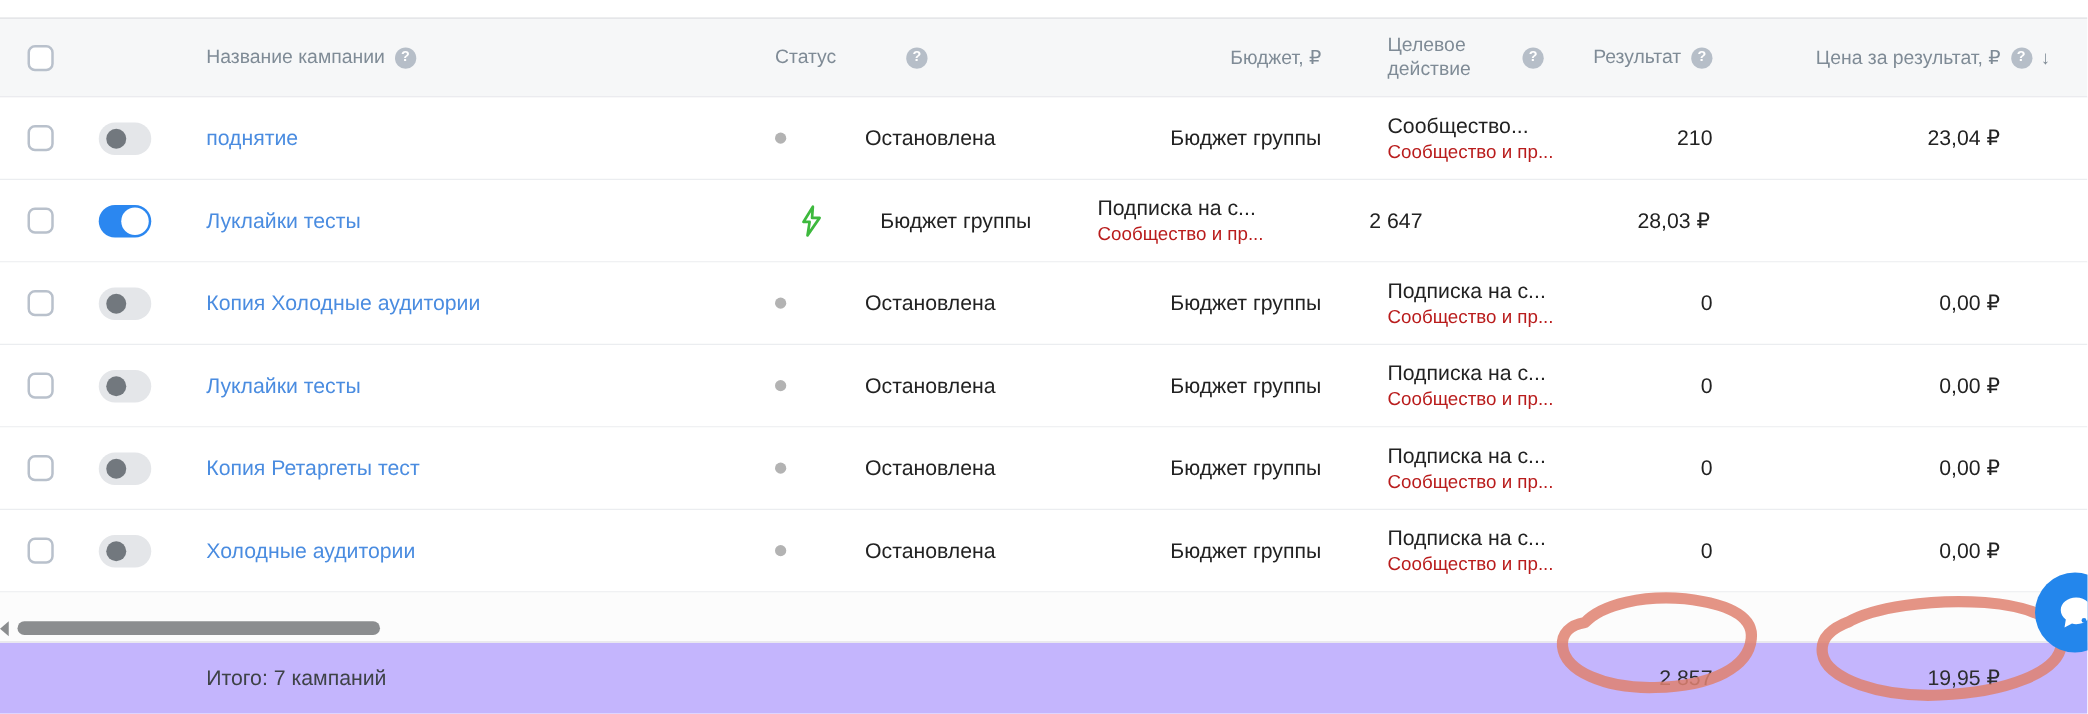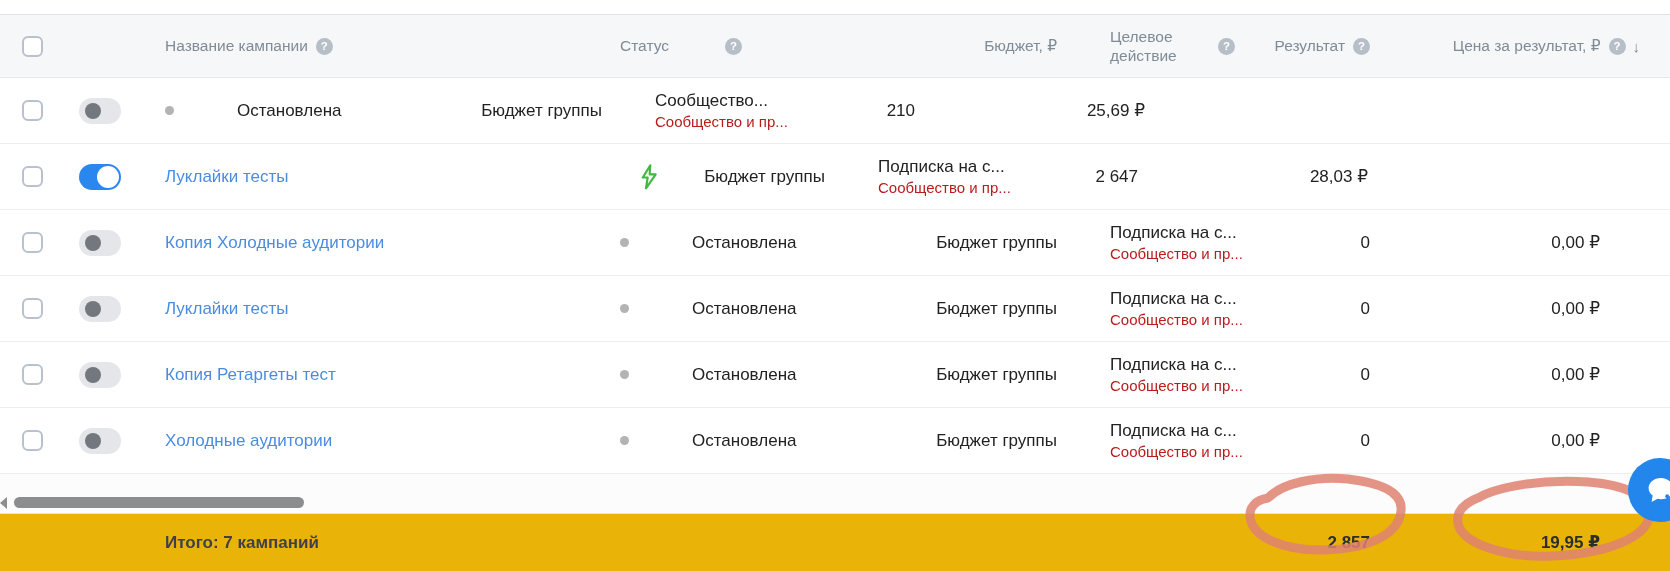--- a/index.html
+++ b/index.html
@@ -67,21 +67,21 @@
   .action-main { font-size: 17px; color: #222; line-height: 1.3; }
   .action-sub { font-size: 15px; color: #b91c1c; line-height: 1.3; }
 
   
   .scrollzone { position: relative; height: 40px; background: #fcfcfc; border-bottom: 1px solid #e3e4e6; }
   .hthumb { position: absolute; left: 14px; top: 23px; width: 290px; height: 11px; border-radius: 6px; background: #8b8d8f; }
   .harrow { position: absolute; left: 0; top: 23px; width: 0; height: 0;
     border-top: 6px solid transparent; border-bottom: 6px solid transparent; border-right: 7px solid #8b8d8f; }
 
   
-  .tfoot { display: flex; align-items: center; height: 57px; background: #eab308; font-size: 17px; color: #3e4247; font-weight: bold; }
+  .tfoot { display: flex; align-items: center; height: 57px; background: #c4b5fd; font-size: 17px; color: #3e4247; }
   .tfoot .c-result, .tfoot .c-price { color: #2c2d2e; }
 
   
   .anno { position: absolute; left: 0; top: 0; z-index: 5; pointer-events: none; }
   .fab {
     position: absolute; left: 1628px; top: 458px; width: 64px; height: 64px;
     border-radius: 50%; background: #2386ec; z-index: 6;
     display: flex; align-items: center; justify-content: center; cursor: pointer;
   }
 </style>
@@ -127,41 +127,44 @@
   <div id="rows-container">
     <div class="trow">
       <div class="c c-check">
         <div class="cb"></div>
       </div>
       <div class="c c-toggle">
         <div class="tg">
             <div class="knob"></div>
           </div>
       </div>
+      <div class="c c-name">
+        <span class="link">поднятие</span>
+      </div>
       <div class="c c-status">
         <span class="dot"></span>
         <span>Остановлена</span>
       </div>
       <div class="c c-flash">
         <svg width="26" height="28" viewBox="0 0 24 26" style="visibility: hidden;">
           <path d="M13.2 2.2 L6.2 13.5 L10.8 13.5 L9.2 23.5 L18.2 10.5 L12.6 10.5 Z" fill="none" stroke="#3eb93e" stroke-width="2" stroke-linejoin="round" stroke-linecap="round"></path>
         </svg>
       </div>
       <div class="c c-budget">
         <span>Бюджет группы</span>
       </div>
       <div class="c c-action">
         <span class="action-main">Сообщество...</span>
         <span class="action-sub">Сообщество и пр...</span>
       </div>
       <div class="c c-result">
         <span>210</span>
       </div>
       <div class="c c-price">
-        <span>25,69 ₽</span>
+        <span>23,04 ₽</span>
       </div>
     </div>
 
     <div class="trow">
       <div class="c c-check">
         <div class="cb"></div>
       </div>
       <div class="c c-toggle">
         <div class="tg on">
             <div class="knob"></div>

